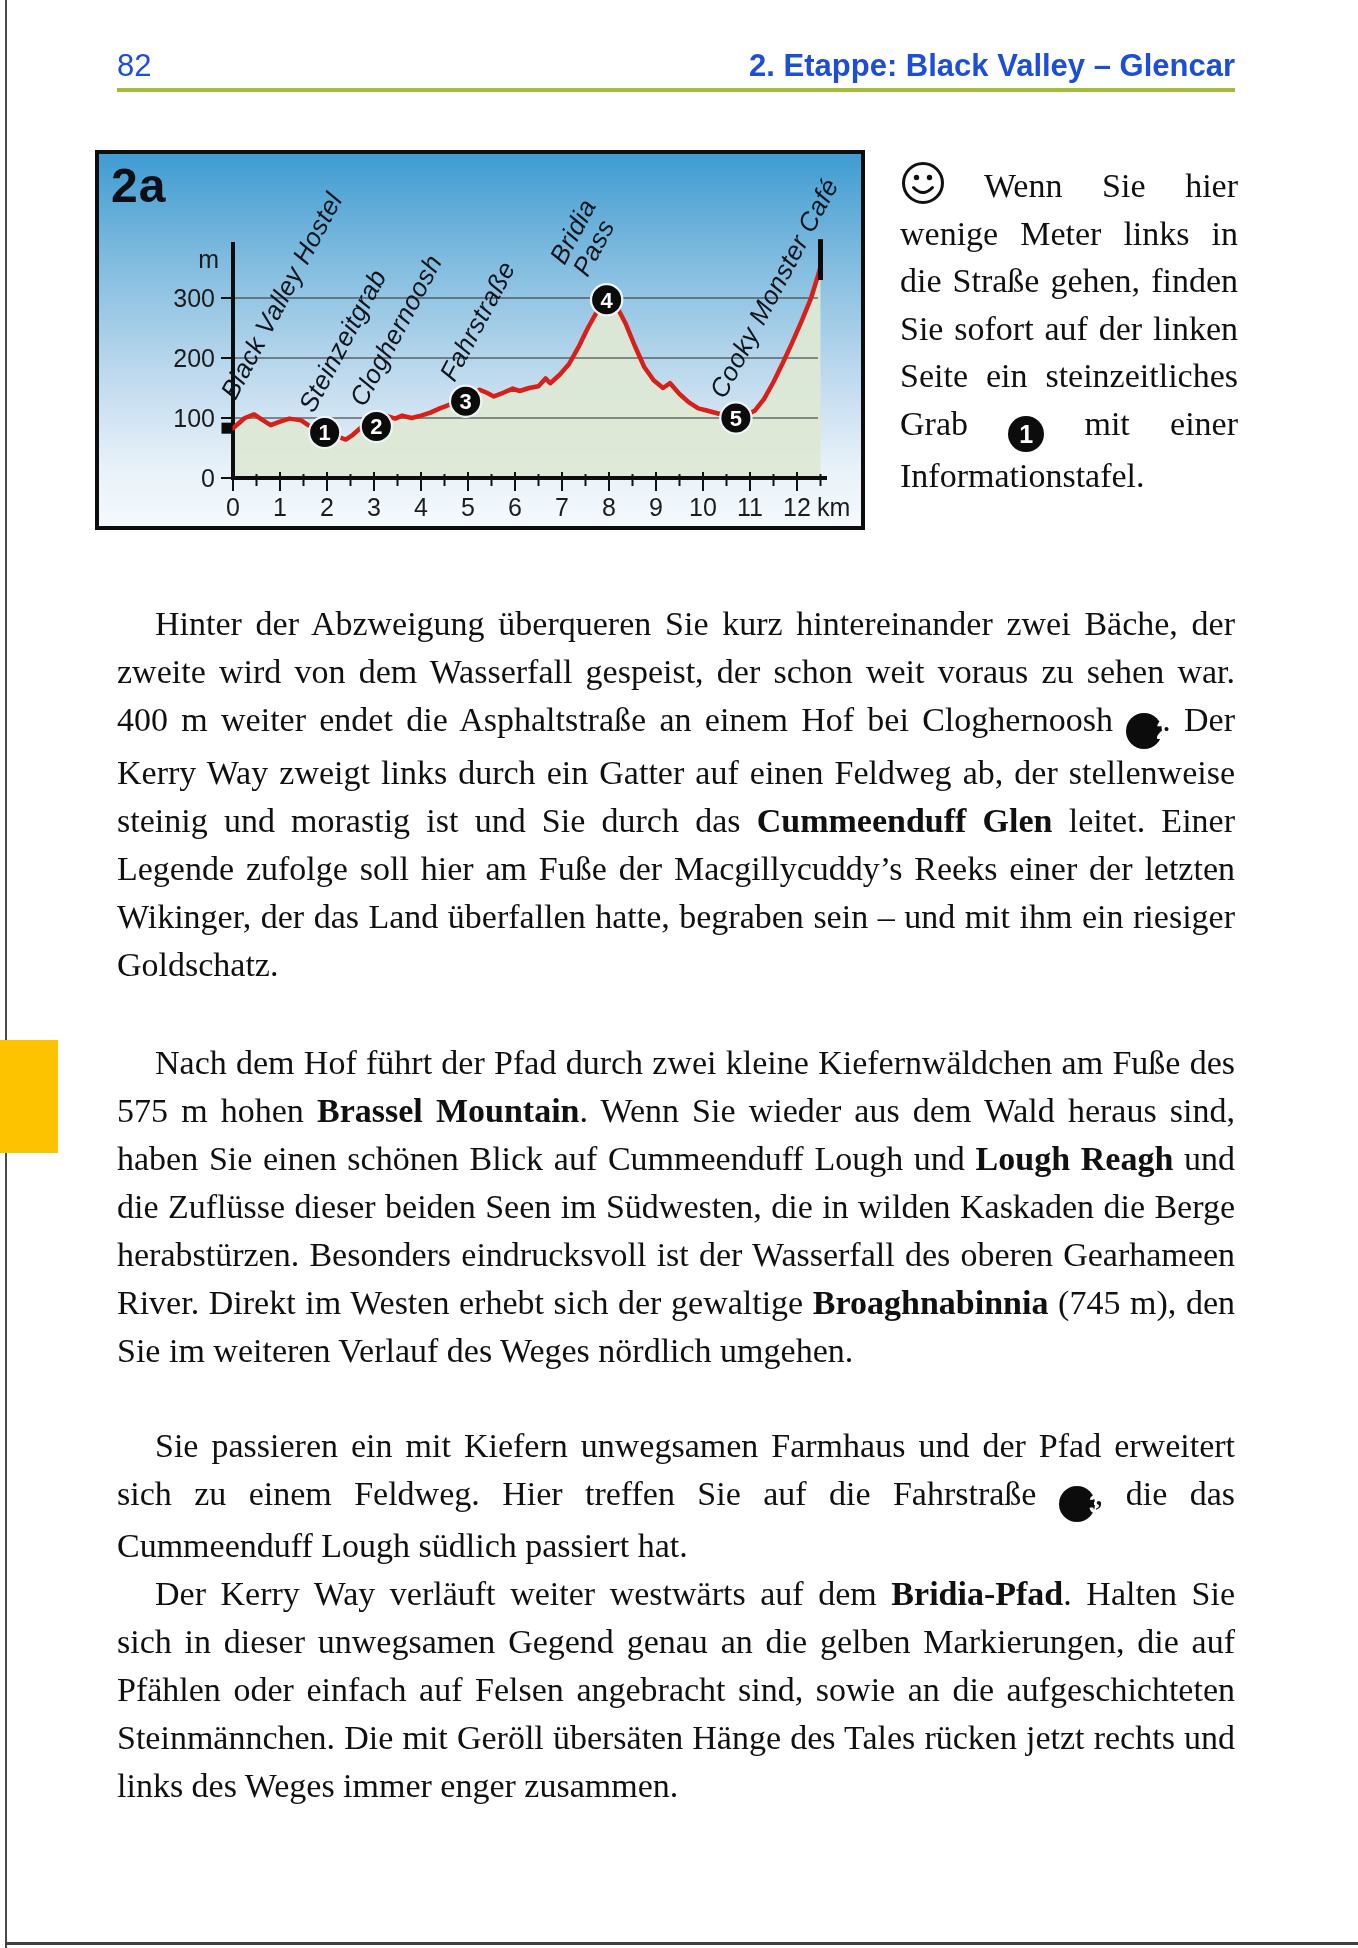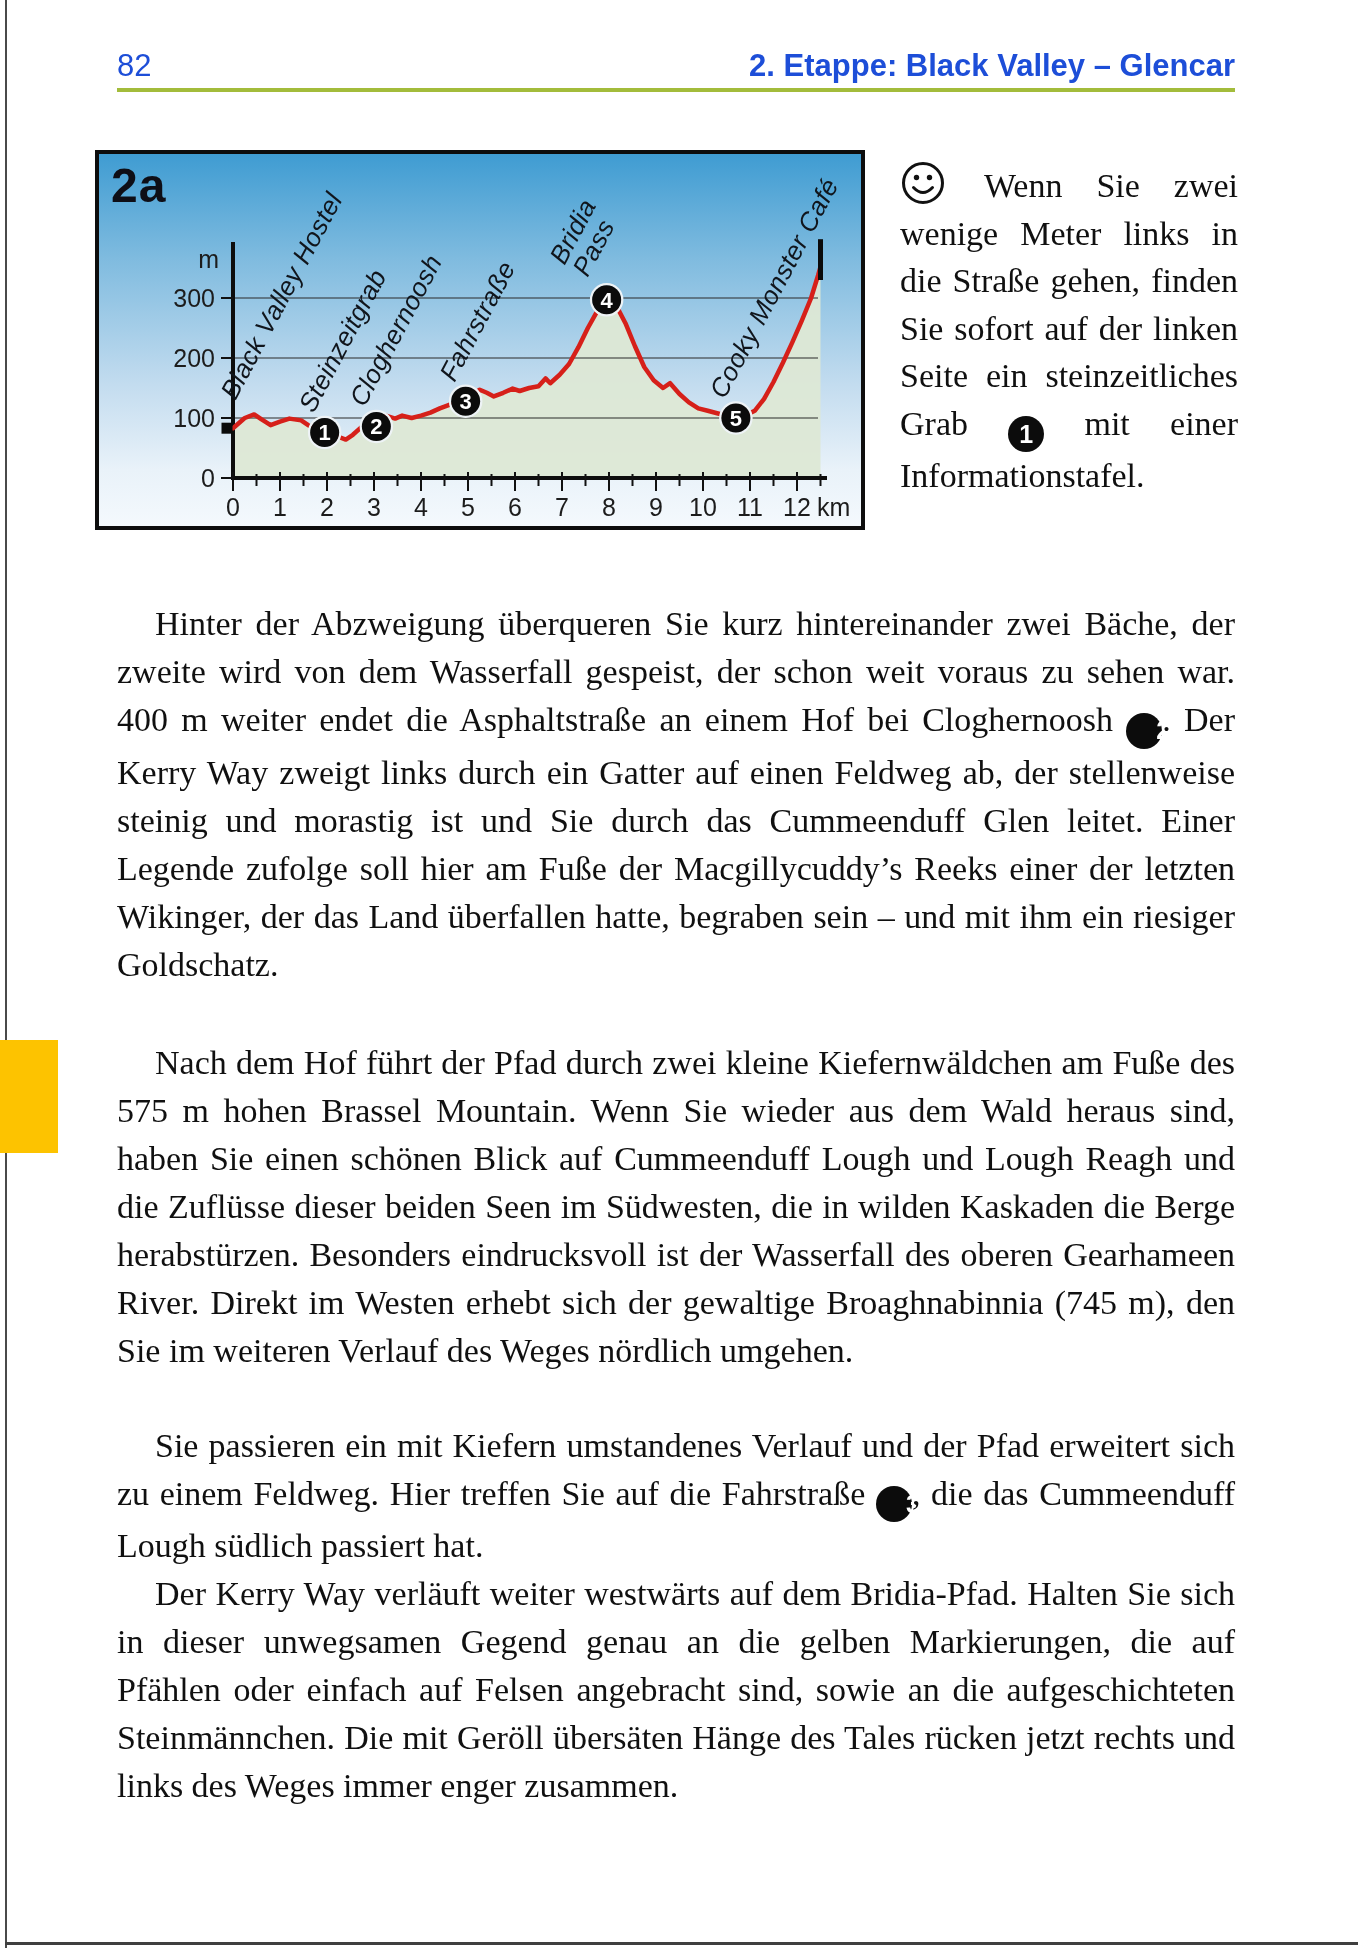--- a/index.html
+++ b/index.html
@@ -30,21 +30,21 @@
 
   .aside{position:absolute;left:900px;top:160px;width:338px;font-size:34px;line-height:47.6px;
          text-align:justify;color:#101010;}
   .smiley{vertical-align:-9px;margin-right:38px;}
 
   .body-text{position:absolute;left:117px;top:600px;width:1118px;font-size:34px;line-height:48px;
              color:#101010;}
   .body-text p{margin:0;text-align:justify;text-indent:38px;}
   .body-text p.mt2{margin-top:50px;}
   .body-text p.mt3{margin-top:47px;}
-  .bold{font-weight:normal;}
+  .bold{font-weight:bold;}
   .badge{display:inline-flex;align-items:center;justify-content:center;width:36px;height:36px;
          border-radius:50%;background:#0c0c0c;color:#fff;
          font:bold 25px "Liberation Sans",sans-serif;vertical-align:-8px;line-height:1;}
 </style>
 </head>
 <body>
 
 <div class="edge-left"></div>
 <div class="edge-bottom"></div>
 <div class="yellow-tab"></div>
@@ -151,20 +151,20 @@
       <div class="wplabel" style="left: 628.9px; top: 248px;">Cooky Monster Café</div>
     </div>
   <div class="chart-title">2a</div>
 </div>
 
 <div class="aside"><svg class="smiley" width="46" height="46" viewBox="0 0 46 46">
       <circle cx="23" cy="23" r="19.5" fill="none" stroke="#111" stroke-width="3"></circle>
       <circle cx="16.5" cy="17.5" r="2.7" fill="#111"></circle>
       <circle cx="29.5" cy="17.5" r="2.7" fill="#111"></circle>
       <path d="M13.5 27.5 Q23 37.5 32.5 27.5" fill="none" stroke="#111" stroke-width="3" stroke-linecap="round"></path>
-    </svg><span>Wenn Sie zwei wenige Meter links in die Straße gehen, fin­den Sie sofort auf der linken Seite ein stein­zeitliches Grab </span><span class="badge">1</span><span> mit einer Informati­onstafel.</span></div>
+    </svg><span>Wenn Sie hier wenige Meter links in die Straße gehen, fin­den Sie sofort auf der linken Seite ein stein­zeitliches Grab </span><span class="badge">1</span><span> mit einer Informati­onstafel.</span></div>
 
 <div class="body-text">
   <p><span>Hinter der Abzweigung überqueren Sie kurz hintereinander zwei Bäche, der zweite wird von dem Wasserfall gespeist, der schon weit voraus zu sehen war. 400 m weiter endet die Asphaltstraße an einem Hof bei Clog­hernoosh </span><span class="badge">2</span><span>. Der Kerry Way zweigt links durch ein Gatter auf einen Feld­weg ab, der stellenweise steinig und morastig ist und Sie durch das </span><span class="bold">Cum­meenduff Glen</span><span> leitet. Einer Legende zufolge soll hier am Fuße der Macgillycuddy’s Reeks einer der letzten Wikinger, der das Land überfallen hatte, begraben sein – und mit ihm ein riesiger Goldschatz.</span></p>
   <p class="mt2"><span>Nach dem Hof führt der Pfad durch zwei kleine Kiefernwäldchen am Fuße des 575 m hohen </span><span class="bold">Brassel Mountain</span><span>. Wenn Sie wieder aus dem Wald heraus sind, haben Sie einen schönen Blick auf Cummeenduff Lough und </span><span class="bold">Lough Reagh</span><span> und die Zuflüsse dieser beiden Seen im Südwesten, die in wilden Kaskaden die Berge herabstürzen. Besonders eindrucksvoll ist der Wasserfall des oberen Gearhameen River. Direkt im Westen erhebt sich der gewaltige </span><span class="bold">Broaghnabinnia</span><span> (745 m), den Sie im weiteren Verlauf des Weges nördlich umgehen.</span></p>
-  <p class="mt3"><span>Sie passieren ein mit Kiefern umstandenes Verlauf und der Pfad erweitert sich zu einem Feldweg. Hier treffen Sie auf die Fahrstraße </span><span class="badge">3</span><span>, die das Cummeenduff Lough südlich passiert hat.</span></p>
+  <p class="mt3"><span>Sie passieren ein mit Kiefern unwegsamen Farmhaus und der Pfad erweitert sich zu einem Feldweg. Hier treffen Sie auf die Fahrstraße </span><span class="badge">3</span><span>, die das Cummeenduff Lough südlich passiert hat.</span></p>
   <p><span>Der Kerry Way verläuft weiter westwärts auf dem </span><span class="bold">Bridia-Pfad</span><span>. Halten Sie sich in dieser unwegsamen Gegend genau an die gelben Markierungen, die auf Pfählen oder einfach auf Felsen angebracht sind, sowie an die auf­geschichteten Steinmännchen. Die mit Geröll übersäten Hänge des Tales rücken jetzt rechts und links des Weges immer enger zusammen.</span></p>
 </div>
 
 </body></html>

